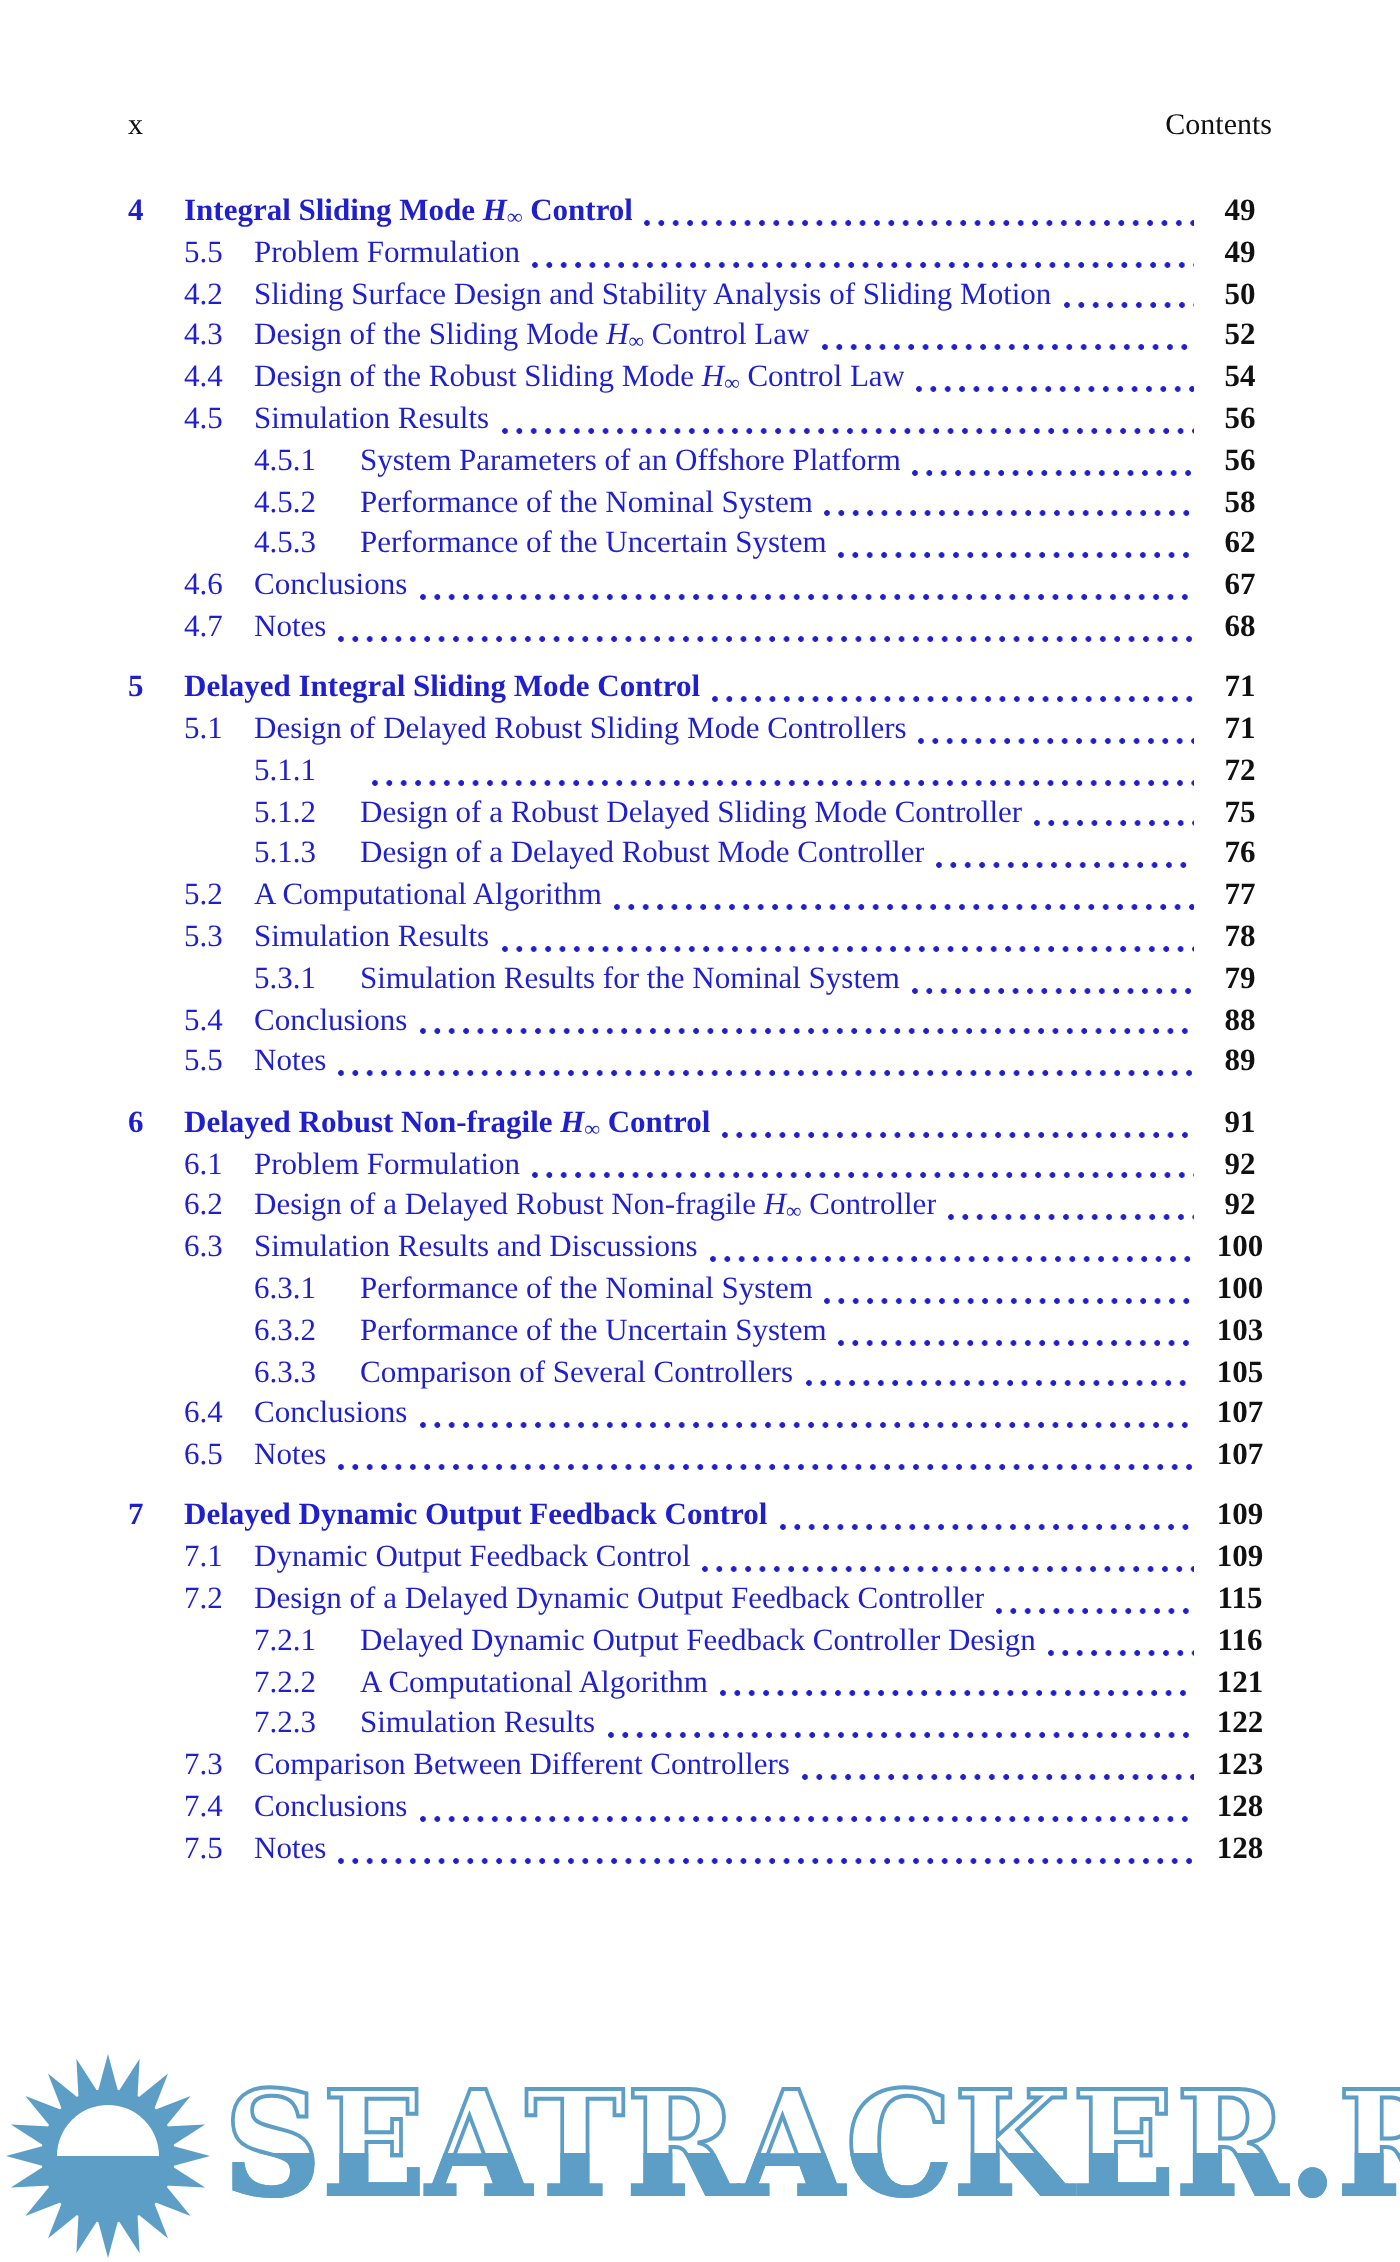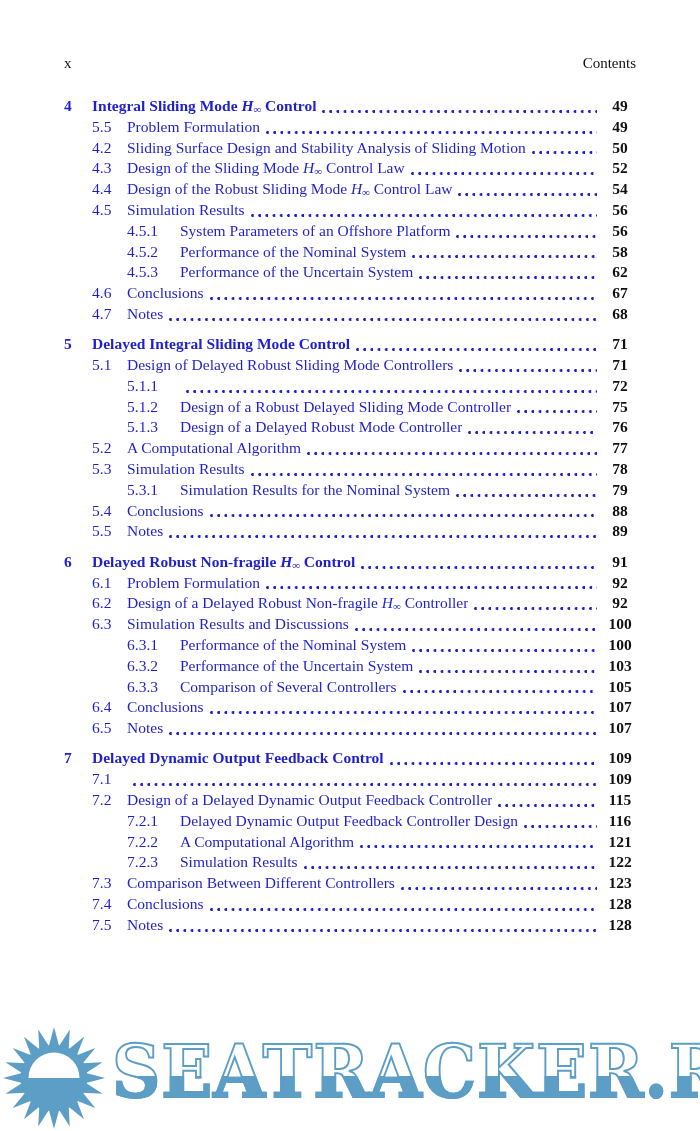--- a/index.html
+++ b/index.html
@@ -246,20 +246,21 @@
         <span class="pg">107</span>
       </div>
       <div class="row lvl0">
         <span class="num">7</span>
         <span class="ttl">Delayed Dynamic Output Feedback Control</span>
         <span class="leader"></span>
         <span class="pg">109</span>
       </div>
       <div class="row lvl1">
         <span class="num">7.1</span>
+        <span class="ttl">Dynamic Output Feedback Control</span>
         <span class="leader"></span>
         <span class="pg">109</span>
       </div>
       <div class="row lvl1">
         <span class="num">7.2</span>
         <span class="ttl">Design of a Delayed Dynamic Output Feedback Controller</span>
         <span class="leader"></span>
         <span class="pg">115</span>
       </div>
       <div class="row lvl2">

